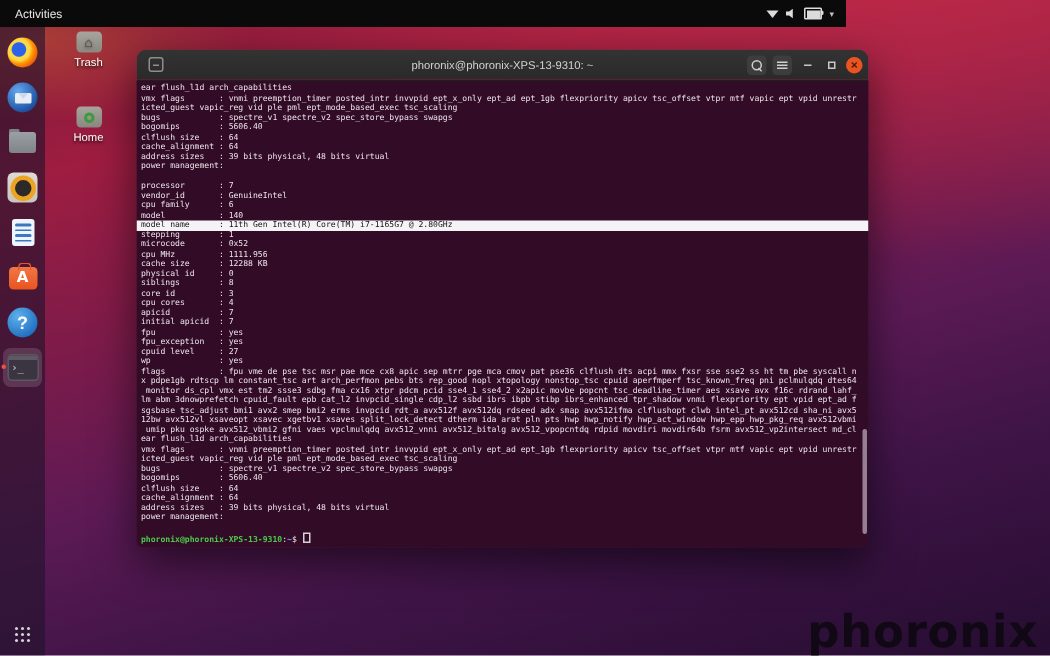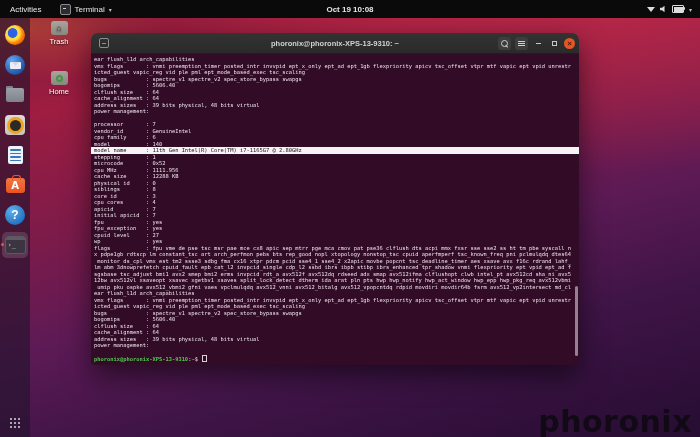--- a/index.html
+++ b/index.html
@@ -5,21 +5,21 @@
   html,body{margin:0;padding:0;}
   body{
     width:700px;height:437px;position:relative;overflow:hidden;
     font-family:"Liberation Sans","DejaVu Sans",sans-serif;
     background:
       radial-gradient(140% 90% at 85% -10%, #c22a47 0%, rgba(194,42,71,0) 55%),
       radial-gradient(30% 18% at 3% 6%, rgba(236,130,50,0.35) 0%, rgba(236,130,50,0) 70%),
       linear-gradient(165deg,#7e1837 0%,#9e1d41 20%,#7c1b4a 40%,#5c1a55 58%,#3f1447 75%,#260d31 100%);
   }
   
-  .topbar{position:absolute;left:0;top:0;width:700px;height:18px;background:#0a0a0a;
+  .topbar{position:absolute;left:0;top:0;width:564px;height:18px;background:#0a0a0a;
     display:flex;align-items:center;color:#e6e6e6;font-size:8px;z-index:50;}
   .tb-left{display:flex;align-items:center;height:100%;}
   .tb-activities{padding:0 10px;display:flex;align-items:center;height:100%;}
   .tb-appmenu{display:flex;align-items:center;gap:4px;padding:0 8px;height:100%;}
   .term-mini{width:9px;height:9px;background:#2e2b33;border:1px solid #8a8a8a;border-radius:2px;position:relative;}
   .term-mini::after{content:"";position:absolute;left:2px;top:3px;width:3px;height:1px;background:#cfcfcf;}
   .tb-caret{font-size:6px;color:#bdbdbd;}
   .tb-clock{position:absolute;left:0;right:0;text-align:center;font-weight:bold;pointer-events:none;}
   .tb-tray{position:absolute;right:4px;top:0;height:18px;display:flex;align-items:center;gap:5px;padding:0 4px;}
   .wifi{width:0;height:0;border-left:4px solid transparent;border-right:4px solid transparent;border-top:5px solid #dcdcdc;}
@@ -60,21 +60,21 @@
   
   .desk-icon{position:absolute;width:46px;text-align:center;color:#fff;font-size:7.5px;text-shadow:0 1px 2px rgba(0,0,0,0.8);}
   .desk-icon .glyph{width:17px;height:14px;margin:0 auto 2px;background:linear-gradient(#a8a49e,#8b8781);border-radius:3px;
     display:flex;align-items:center;justify-content:center;color:#3e3b38;font-size:9px;line-height:1;}
   .desk-icon.trash .glyph .ring{width:7px;height:7px;border:2px solid #3f9b3f;border-radius:50%;box-sizing:border-box;}
   
   .window{position:absolute;left:91px;top:33px;width:488px;height:332px;border-radius:7px 7px 4px 4px;
     box-shadow:0 10px 28px rgba(0,0,0,0.55);z-index:30;}
   .titlebar{height:21px;background:linear-gradient(#333333,#2a2a2a);border-radius:7px 7px 0 0;position:relative;
     display:flex;align-items:center;justify-content:center;border-bottom:1px solid #1f1f1f;box-sizing:border-box;}
-  .win-title{color:#d2d2d2;font-size:7.5px;font-weight:bold;text-align:right;}
+  .win-title{color:#d2d2d2;font-size:7.5px;font-weight:normal;text-align:right;}
   .win-icon{position:absolute;left:8px;top:5px;width:10px;height:10px;border:1px solid #8e8e8e;border-radius:2px;box-sizing:border-box;}
   .win-icon::after{content:"";position:absolute;left:2px;top:3.5px;width:4px;height:1px;background:#8e8e8e;}
   .tb-buttons{position:absolute;right:4px;top:0;height:21px;display:flex;align-items:center;gap:4px;}
   .sq-btn{width:13px;height:13px;background:#3d3d3d;border-radius:3px;display:flex;align-items:center;justify-content:center;position:relative;}
   .mag{width:5px;height:5px;border:1px solid #cfcfcf;border-radius:50%;position:relative;}
   .mag::after{content:"";position:absolute;left:4px;top:4px;width:3px;height:1px;background:#cfcfcf;transform:rotate(45deg);transform-origin:0 0;}
   .burger{width:7px;height:1px;background:#cfcfcf;box-shadow:0 -2px 0 #cfcfcf,0 2px 0 #cfcfcf;}
   .wbtn{width:12px;height:13px;display:flex;align-items:center;justify-content:center;}
   .min-g{width:5px;height:1px;background:#c8c8c8;}
   .max-g{width:5px;height:5px;border:1px solid #c8c8c8;box-sizing:border-box;}
@@ -95,27 +95,21 @@
     color:#0e0912;opacity:0.88;font-family:"DejaVu Sans",sans-serif;z-index:20;}
 </style>
 </head>
 <body>
 
 <div class="topbar">
   <div class="tb-left">
     <div class="tb-activities">
       <span>Activities</span>
     </div>
-    <div class="tb-appmenu">
-      <span class="term-mini"></span>
-      <span>Terminal</span>
-      <span class="tb-caret">▾</span>
-    </div>
-  </div>
-  <div class="tb-clock">Oct 19 10:08</div>
+  </div>
   <div class="tb-tray">
     <span class="wifi"></span>
     <span class="vol"></span>
     <span class="batt"></span>
     <span class="tb-caret">▾</span>
   </div>
 </div>
 
 <div class="dock">
   <div class="dock-item">

